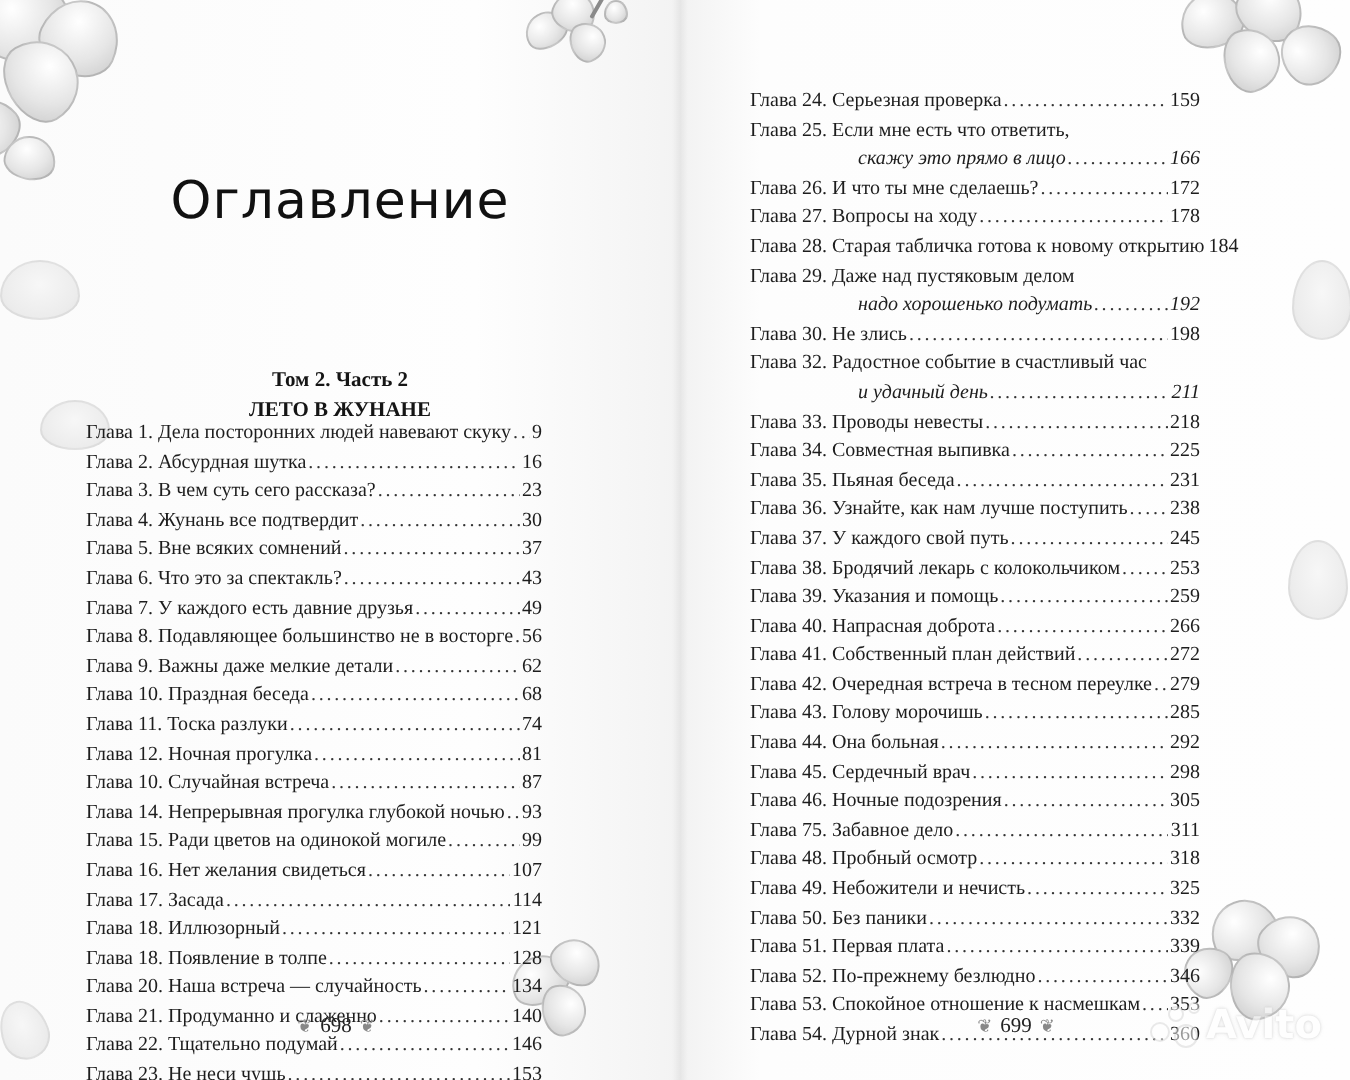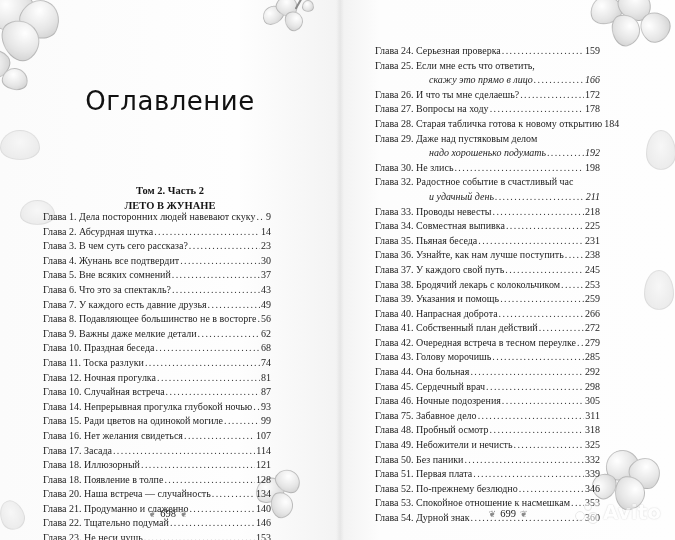--- a/index.html
+++ b/index.html
@@ -88,21 +88,21 @@
 
     <div class="toc toc-left" id="toc-left">
         <div class="entry">
           <span class="lbl">Глава  1. Дела посторонних людей навевают скуку</span>
           <span class="dots"></span>
           <span class="pg">9</span>
         </div>
         <div class="entry">
           <span class="lbl">Глава  2. Абсурдная шутка</span>
           <span class="dots"></span>
-          <span class="pg">14</span>
+          <span class="pg">16</span>
         </div>
         <div class="entry">
           <span class="lbl">Глава  3. В чем суть сего рассказа?</span>
           <span class="dots"></span>
           <span class="pg">23</span>
         </div>
         <div class="entry">
           <span class="lbl">Глава  4. Жунань все подтвердит</span>
           <span class="dots"></span>
           <span class="pg">30</span>

